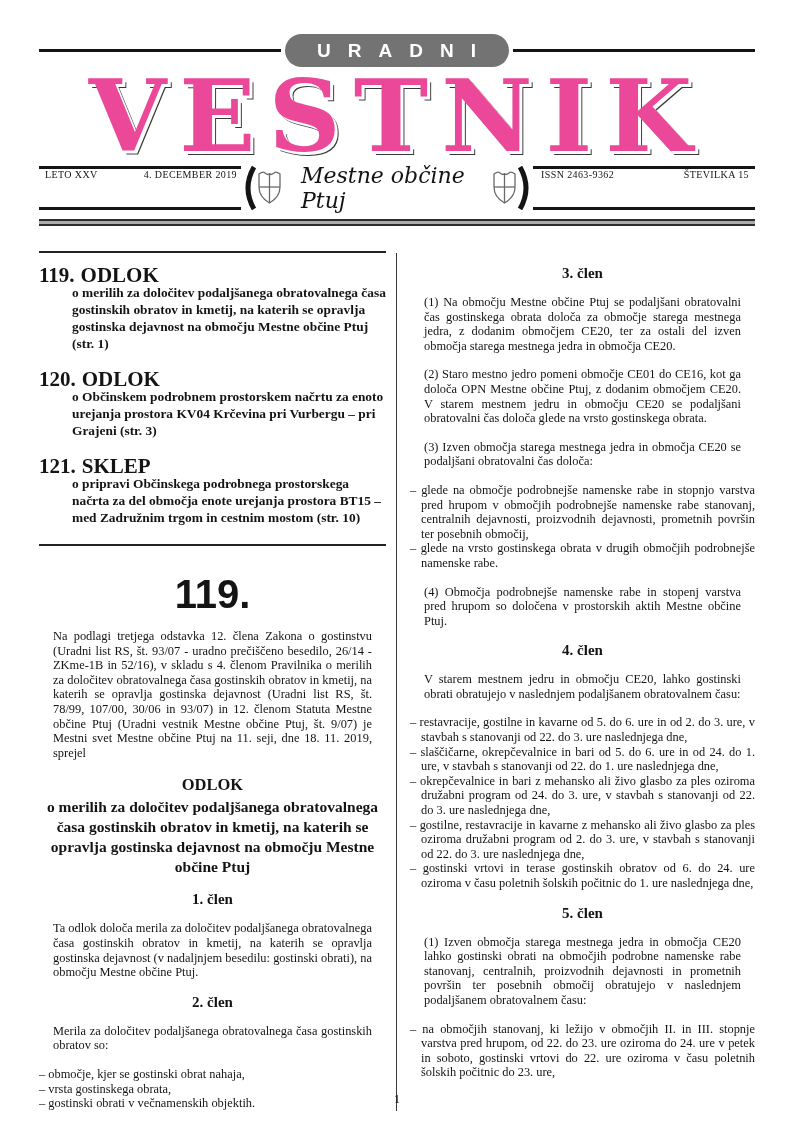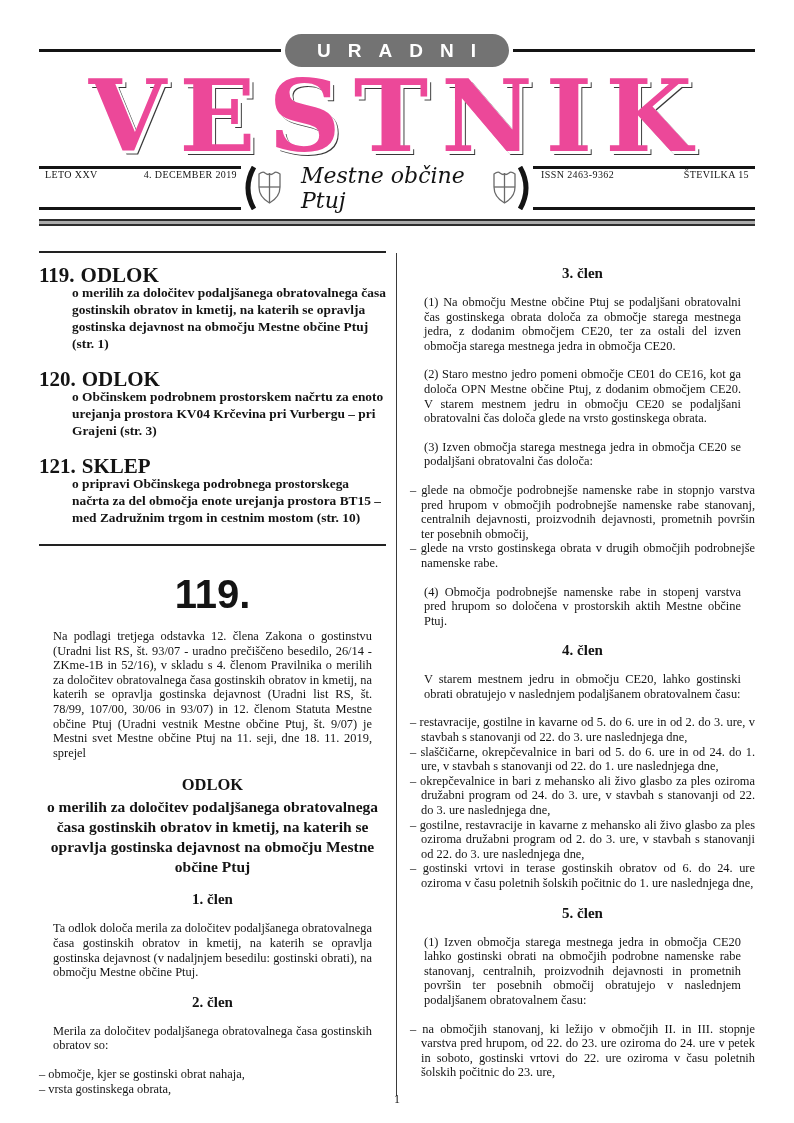--- a/index.html
+++ b/index.html
@@ -199,20 +199,21 @@
         <div class="art-title-sub">o merilih za določitev podaljšanega obratovalnega časa gostinskih obratov in kmetij, na katerih se opravlja gostinska dejavnost na območju Mestne občine Ptuj</div>
       </div>
 
       <h3 class="clen">1. člen</h3>
       <p class="just">Ta odlok določa merila za določitev podaljšanega obratovalnega časa gostinskih obratov in kmetij, na katerih se opravlja gostinska dejavnost (v nadaljnjem besedilu: gostinski obrati), na območju Mestne občine Ptuj.</p>
 
       <h3 class="clen">2. člen</h3>
       <p class="just">Merila za določitev podaljšanega obratovalnega časa gostinskih obratov so:</p>
       <div class="dash">območje, kjer se gostinski obrat nahaja,</div>
       <div class="dash">vrsta gostinskega obrata,</div>
+      <div class="dash">gostinski obrati v večnamenskih objektih.</div>
     </div>
 
     <div class="col-divider"></div>
 
     <div class="col-right">
       <h3 class="clen">3. člen</h3>
       <p class="just">(1) Na območju Mestne občine Ptuj se podaljšani obratovalni čas gostinskega obrata določa za območje starega mestnega jedra, z dodanim območjem CE20, ter za ostali del izven območja starega mestnega jedra in območja CE20.</p>
       <p class="just gap">(2) Staro mestno jedro pomeni območje CE01 do CE16, kot ga določa OPN Mestne občine Ptuj, z dodanim območjem CE20. V starem mestnem jedru in območju CE20 se podaljšani obratovalni čas določa glede na vrsto gostinskega obrata.</p>
       <p class="just gap">(3) Izven območja starega mestnega jedra in območja CE20 se podaljšani obratovalni čas določa:</p>
       <div class="dash">glede na območje podrobnejše namenske rabe in stopnjo varstva pred hrupom v območjih podrobnejše namenske rabe stanovanj, centralnih dejavnosti, proizvodnih dejavnosti, prometnih površin ter posebnih območij,</div>

